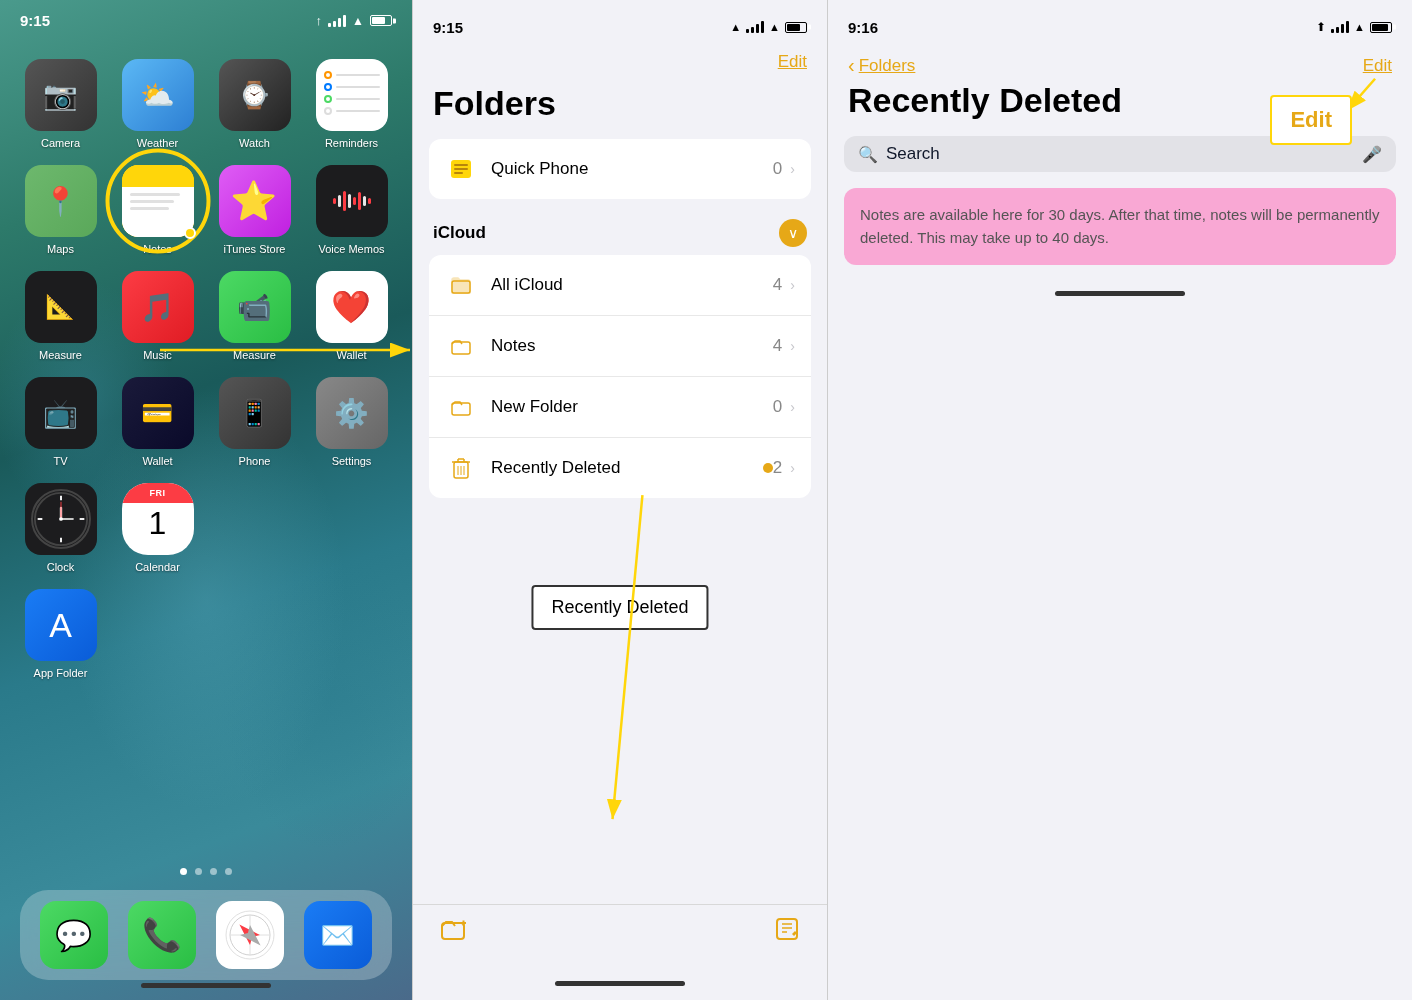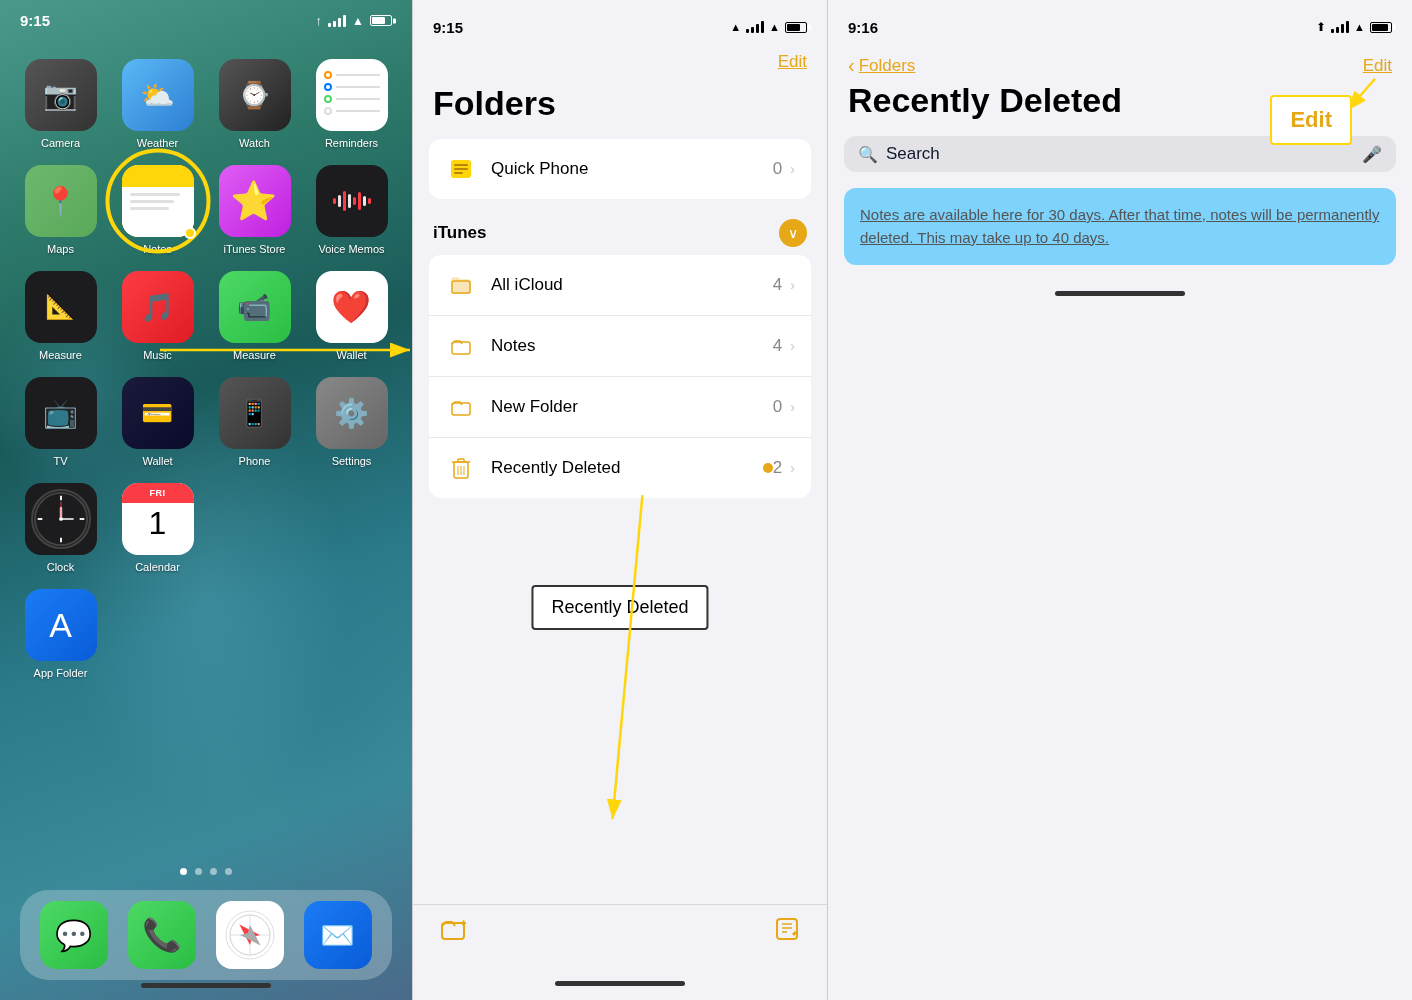--- a/index.html
+++ b/index.html
@@ -379,27 +379,26 @@
       align-items: center;
       padding: 8px 14px;
       gap: 8px;
     }
     .search-icon { color: #888; font-size: 16px; }
     .search-placeholder { color: #0f172a; font-size: 17px; flex: 1; }
     .mic-icon { color: #888; font-size: 16px; }
 
     .deleted-info-box {
       margin: 0 16px 16px;
-      background: #7dd3fc;
+      background: #f9a8d4;
       border-radius: 12px;
       padding: 16px;
       font-size: 15px;
       color: #555;
       line-height: 1.5;
-      text-decoration: underline;
     }
 
     .deleted-notes-list {
       margin: 0 16px;
       background: white;
       border-radius: 12px;
       overflow: hidden;
     }
 
     .deleted-note-row {
@@ -467,21 +466,21 @@
     .home-arrow-svg {
       position: absolute;
       top: 0; left: 0;
       width: 100%; height: 100%;
       pointer-events: none;
       z-index: 15;
     }
 
     .calendar-icon-inner {
       width: 100%; height: 100%;
-      border-radius: 8px;
+      border-radius: 26px;
       background: white;
       display: flex;
       flex-direction: column;
       align-items: center;
       overflow: hidden;
     }
     .calendar-top {
       width: 100%;
       height: 20px;
       background: #fc3c44;
@@ -910,21 +909,21 @@
           </svg>
         </div>
         <span class="folder-name">Quick Phone</span>
         <span class="folder-count">0</span>
         <span class="folder-chevron">›</span>
       </div>
     </div>
 
     <div>
       <div class="icloud-section-header">
-        <span class="icloud-label">iTunes</span>
+        <span class="icloud-label">iCloud</span>
         <div class="icloud-chevron-down">
           <span>∨</span>
         </div>
       </div>
 
       <div class="folder-card">
 
         <div class="folder-row">
           <div class="folder-icon folder-icon-folder">
             <svg width="22" height="18" viewBox="0 0 22 18">

